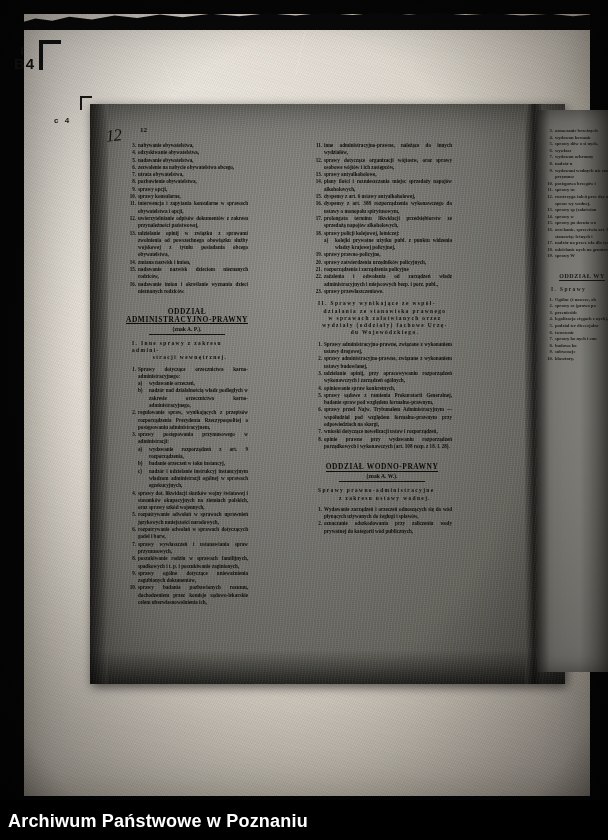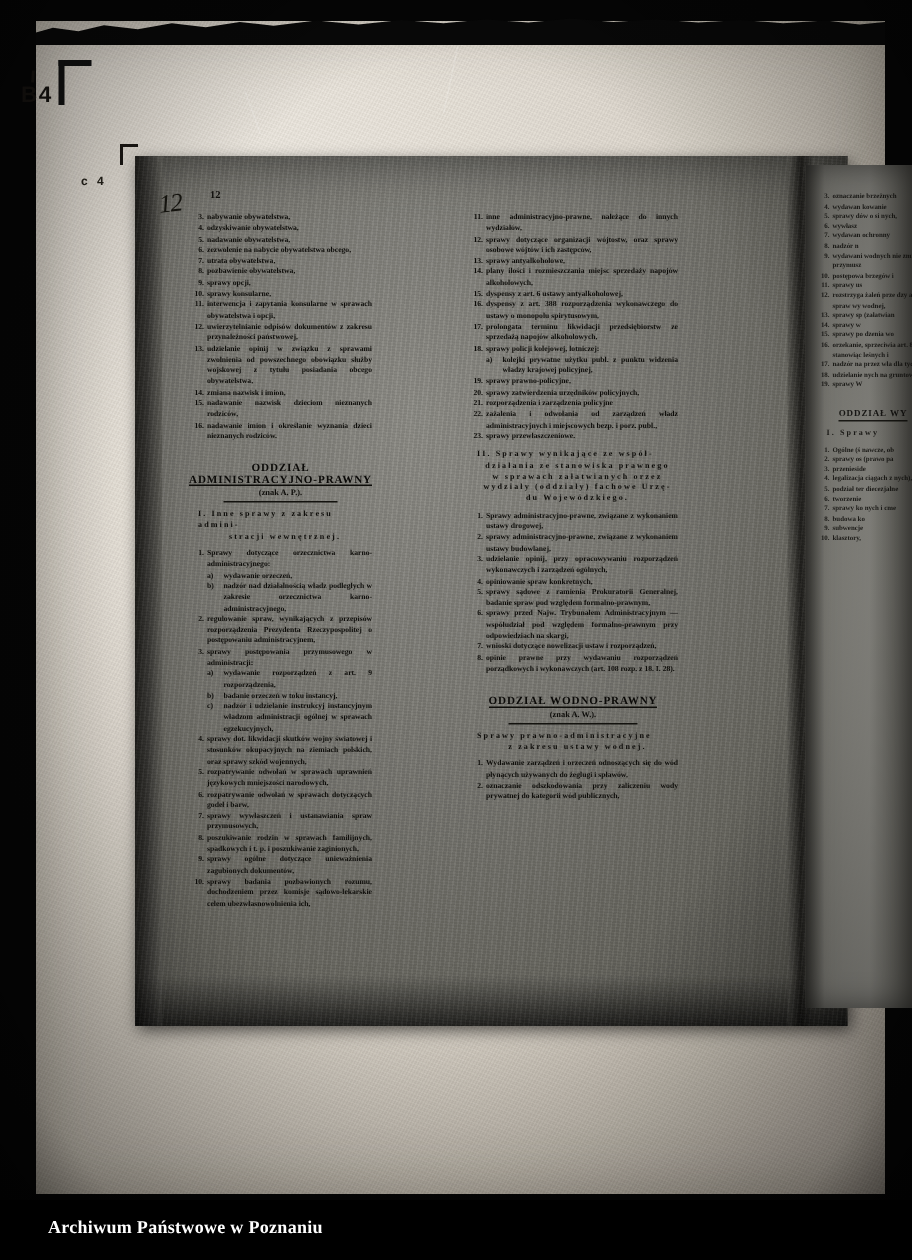--- a/index.html
+++ b/index.html
@@ -261,26 +261,25 @@
   
   #caption-bar {
     position: absolute;
     left: 0; top: 800px;
     width: 608px; height: 40px;
     background: #000;
   }
   #caption-text {
     position: absolute;
     left: 8px; top: 11px;
-    font-family: Liberation Serif, serif;
-    font-size: 12px;
+    font-family: Liberation Sans, sans-serif;
+    font-size: 18px;
     font-weight: 700;
     color: #ffffff;
     letter-spacing: .2px;
-    margin-left: 24px;
   }
 
   
   #vignette {
     position: absolute; inset: 0;
     pointer-events: none;
     background: radial-gradient(ellipse at 50% 45%, rgba(0,0,0,0) 52%, rgba(0,0,0,.32) 88%, rgba(0,0,0,.6) 100%);
   }
   
   .scratch {

